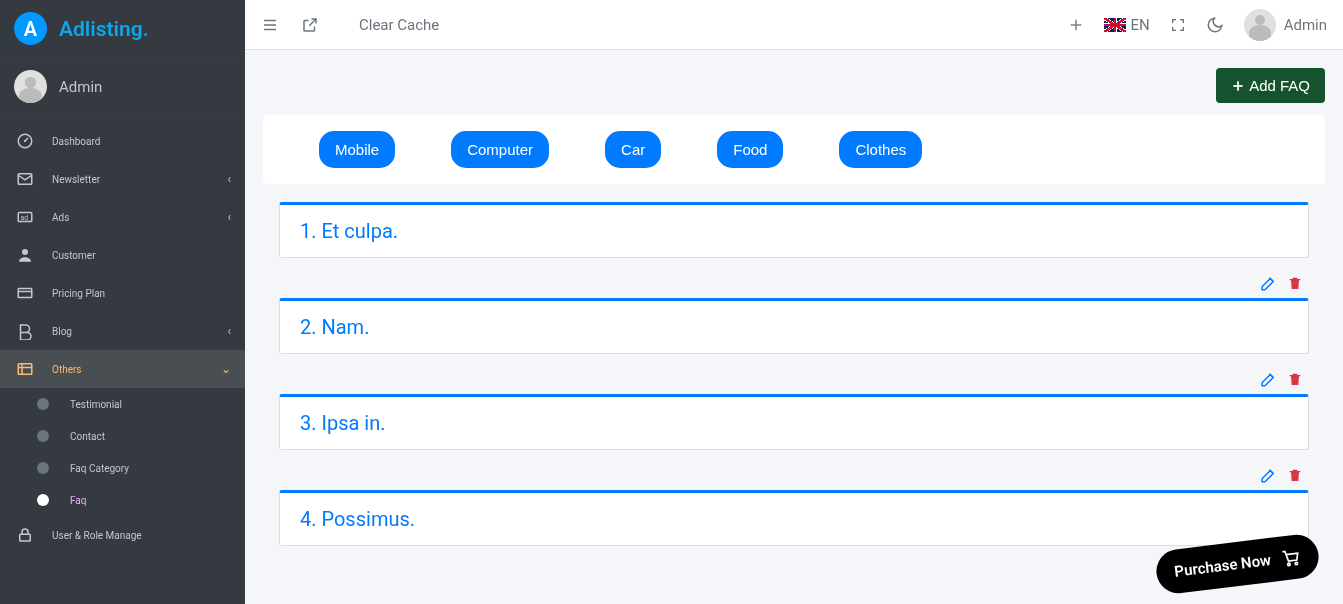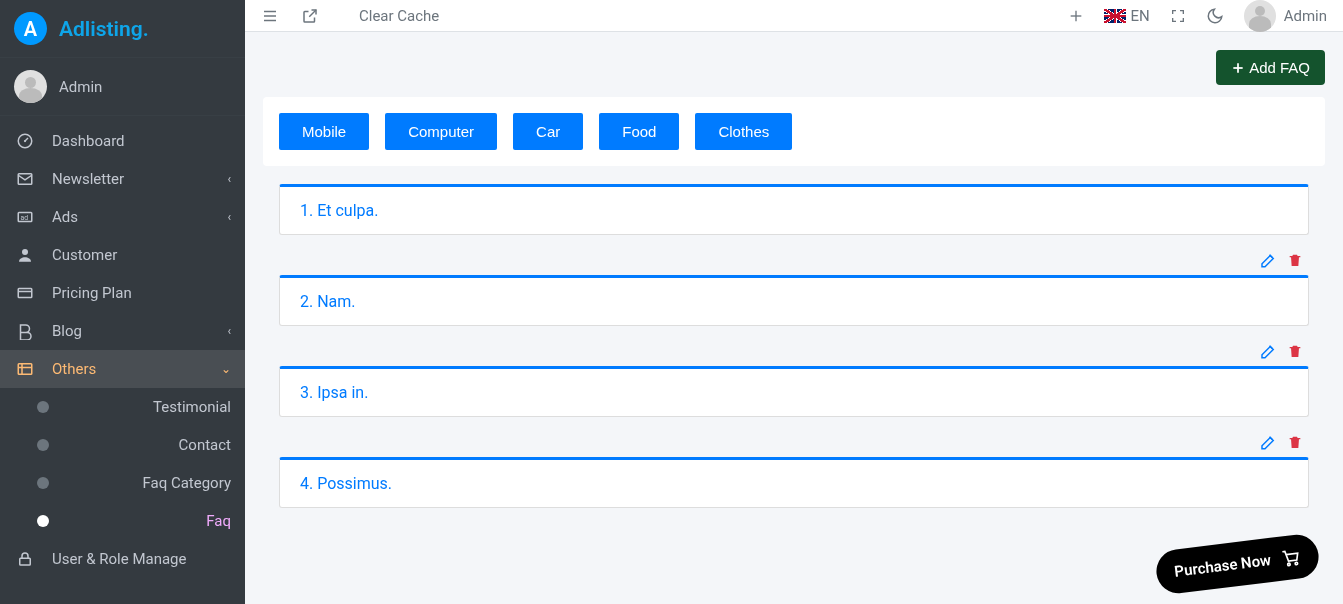--- a/index.html
+++ b/index.html
@@ -12,56 +12,56 @@
 .brand-logo { width: 33px; height: 33px; border-radius: 50%; background: #0099ff; color: #fff; font-weight: 600; display: flex; align-items: center; justify-content: center; font-size: 20px; margin-right: 12px; }
 .brand-text { color: #0ea5e9; font-size: 21px; font-weight: 600; }
 .user-panel { display: flex; align-items: center; padding: 12px 14px; border-bottom: 1px solid #4b545c33; }
 .user-avatar { width: 33px; height: 33px; border-radius: 50%; background: #e0e0e0; margin-right: 12px; position: relative; overflow: hidden; }
 .user-avatar::before { content: ""; position: absolute; top: 7px; left: 11px; width: 11px; height: 11px; background: #bbb; border-radius: 50%; }
 .user-avatar::after { content: ""; position: absolute; top: 18px; left: 5px; width: 23px; height: 16px; background: #bbb; border-radius: 50% 50% 0 0; }
 .nav { padding: 6px 0; }
 .nav-item { display: flex; align-items: center; padding: 10px 14px; cursor: pointer; color: #c2c7d0; position: relative; }
 .nav-item.active { background: #494e53; color: #fdba74; }
 .nav-icon { width: 22px; margin-right: 16px; display: inline-flex; align-items: center; justify-content: center; }
-.nav-label { flex: 1; font-size: 15px; }
+.nav-label { flex: 1; font-size: 10px; }
 .nav-chevron { font-size: 12px; }
-.nav-sub .nav-item { padding-left: 32px; text-align: right; }
+.nav-sub .nav-item { padding-left: 32px; }
 .bullet { width: 12px; height: 12px; border-radius: 50%; background: #6c757d; display: inline-block; }
 .bullet.white { background: #fff; }
 .nav-item.sub-active { color: #f0abfc; }
 
 
 .main { flex: 1; display: flex; flex-direction: column; background: #f4f6f9; position: relative; }
-.topbar { height: 32px; background: #fff; border-bottom: 1px solid #dee2e6; display: flex; padding: 4px 16px; }
+.topbar { height: 50px; background: #fff; border-bottom: 1px solid #dee2e6; display: flex; padding: 4px 16px; }
 .topbar-left { display: flex; align-items: center; gap: 22px; }
 .topbar-right { margin-left: auto; display: flex; align-items: center; gap: 20px; }
 .icon-btn { cursor: pointer; color: #6c757d; display: inline-flex; align-items: center; justify-content: center; }
 .clear-cache { color: #6c757d; cursor: pointer; font-size: 15px; margin-left: 18px; }
 .lang { display: flex; align-items: center; gap: 4px; color: #6c757d; cursor: pointer; }
 .flag { width: 22px; height: 14px; position: relative; background: linear-gradient(#012169 0 100%); display: inline-block; }
 .flag::before { content: ""; position: absolute; inset: 0; background: linear-gradient(to bottom right, transparent 42%, #fff 42% 58%, transparent 58%), linear-gradient(to bottom left, transparent 42%, #fff 42% 58%, transparent 58%), linear-gradient(#fff,#fff) center/100% 3px no-repeat, linear-gradient(#fff,#fff) center/3px 100% no-repeat; }
 .flag::after { content: ""; position: absolute; inset: 0; background: linear-gradient(to bottom right, transparent 45%, #C8102E 45% 55%, transparent 55%), linear-gradient(to bottom left, transparent 45%, #C8102E 45% 55%, transparent 55%), linear-gradient(#C8102E,#C8102E) center/100% 2px no-repeat, linear-gradient(#C8102E,#C8102E) center/2px 100% no-repeat; }
 .topbar-user { display: flex; align-items: center; gap: 8px; color: #6c757d; cursor: pointer; }
 .topbar-avatar { width: 32px; height: 32px; border-radius: 50%; background: #e0e0e0; position: relative; overflow: hidden; }
 .topbar-avatar::before { content: ""; position: absolute; top: 6px; left: 11px; width: 10px; height: 10px; background: #bbb; border-radius: 50%; }
 .topbar-avatar::after { content: ""; position: absolute; top: 16px; left: 5px; width: 22px; height: 16px; background: #bbb; border-radius: 50% 50% 0 0; }
 
 
 .content { padding: 18px; }
 .top-actions { display: flex; justify-content: flex-end; margin-bottom: 12px; }
 .btn { background: #14532d; color: #fff; border: none; border-radius: 4px; padding: 9px 15px; font-size: 15px; cursor: pointer; display: inline-flex; align-items: center; gap: 4px; }
 .card { background: #fff; border-radius: 4px; margin-bottom: 18px; padding: 16px; }
 .tabs { display: flex; gap: 16px; }
-.tab { background: #007bff; color: #fff; border: none; border-radius: 2px; padding: 10px 23px; font-size: 15px; cursor: pointer; }
+.tab { background: #007bff; color: #fff; border: none; border-radius: 15px; padding: 10px 16px; font-size: 15px; cursor: pointer; margin-left: 40px; }
 .faq-list { padding: 0 16px; }
 .faq-row { margin-bottom: 12px; }
 .faq-actions { display: flex; justify-content: flex-end; gap: 10px; padding: 4px 6px 6px; }
 .faq-actions .edit { color: #007bff; cursor: pointer; }
 .faq-actions .del { color: #dc3545; cursor: pointer; }
-.faq-item { background: #fff; border: 1px solid #ddd; border-top: 3px solid #007bff; border-radius: 3px; padding: 14px 20px; color: #007bff; font-size: 16px; cursor: pointer; }
+.faq-item { background: #fff; border: 1px solid #ddd; border-top: 3px solid #007bff; border-radius: 3px; padding: 14px 20px; color: #007bff; font-size: 20px; cursor: pointer; }
 
 
 .purchase { position: absolute; right: 24px; bottom: 18px; background: #000; color: #fff; border-radius: 28px; padding: 12px 18px; transform: rotate(-7deg); display: flex; align-items: center; gap: 10px; font-weight: 600; font-size: 15px; cursor: pointer; }
 
 
 .sidebar::-webkit-scrollbar { width: 6px; }
 
 svg { display: block; }
 </style>
 </head>

